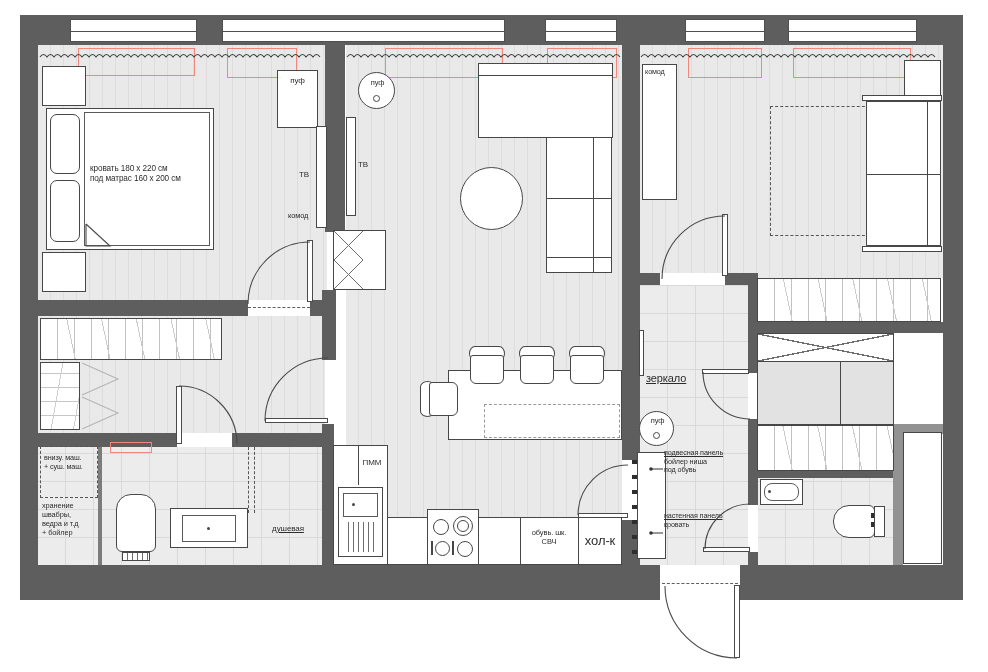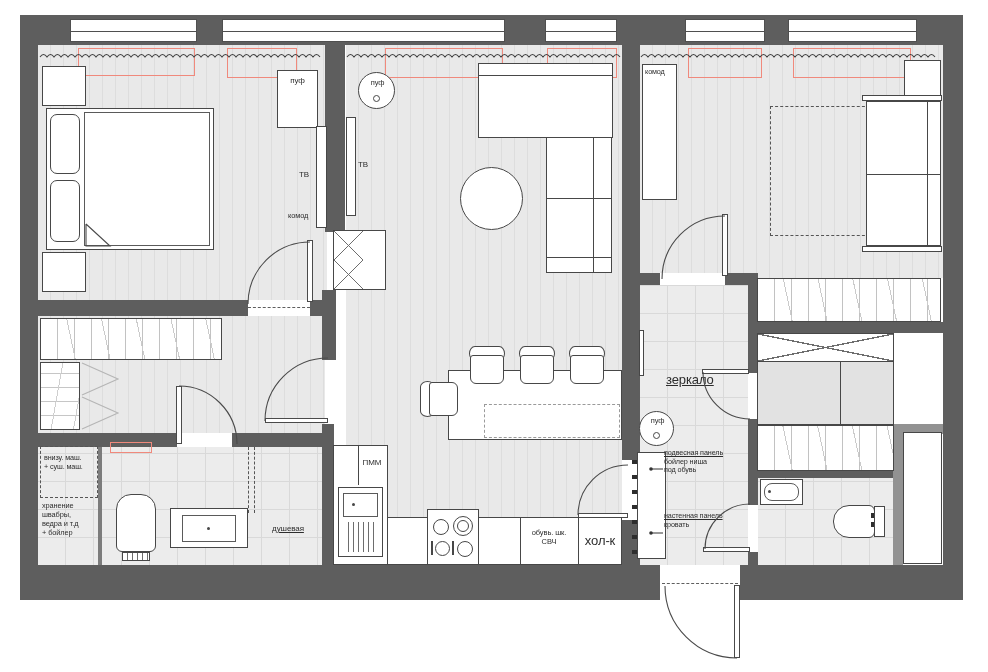--- a/index.html
+++ b/index.html
@@ -131,20 +131,22 @@
   <div class="opening" style="left:660px;top:565px;width:80px;height:35px"></div>
   <div class="dash-h" style="left:662px;top:583px;width:76px;height:2px"></div>
   <div class="leaf" style="left:734px;top:585px;width:6px;height:73px"></div>
 
   <div class="furn" style="left:42px;top:66px;width:44px;height:40px"></div>
   <div class="furn" style="left:46px;top:108px;width:168px;height:142px"></div>
   <div class="pillow" style="left:50px;top:114px;width:30px;height:60px"></div>
   <div class="pillow" style="left:50px;top:180px;width:30px;height:62px"></div>
   <div class="innerline" style="left:84px;top:112px;width:126px;height:134px"></div>
   <div class="furn" style="left:42px;top:252px;width:44px;height:40px"></div>
+  <div class="lbl" style="left:90px;top:164px;width:150px;font-size:8.2px">кровать 180 x 220 см
+под матрас 160 x 200 см</div>
   <div class="furn" style="left:277px;top:70px;width:41px;height:58px"></div>
   <div class="lbl ctr" style="left:279px;top:76px;width:37px;font-size:8px">пуф</div>
   <div class="furn" style="left:316px;top:126px;width:11px;height:102px"></div>
   <div class="lbl" style="left:299px;top:170px;width:16px;font-size:8px">ТВ</div>
   <div class="lbl" style="left:288px;top:212px;width:30px;font-size:7.4px">комод</div>
 
   <div class="furn hatch-ward" style="left:40px;top:318px;width:182px;height:42px"></div>
   <div class="furn hatch-shelf" style="left:40px;top:362px;width:40px;height:68px"></div>
 
   <div class="dashedbox" style="left:40px;top:446px;width:58px;height:52px"></div>
@@ -210,21 +212,21 @@
   <div class="chair" style="left:568px;top:346px">
       <div class="chair-back"></div>
       <div class="chair-seat"></div>
     </div>
   <div class="chair" style="left:420px;top:380px;transform:rotate(-90deg)">
       <div class="chair-back"></div>
       <div class="chair-seat"></div>
     </div>
 
   <div class="furn" style="left:639px;top:330px;width:5px;height:46px"></div>
-  <div class="lbl" style="left:666px;top:372px;width:60px;font-size:13px"><span class="t">зеркало</span></div>
+  <div class="lbl" style="left:646px;top:372px;width:60px;font-size:11px"><span class="t">зеркало</span></div>
   <div class="furn circle" style="left:639px;top:411px;width:35px;height:35px"></div>
   <div class="lbl ctr" style="left:640px;top:416px;width:35px;font-size:7.5px">пуф</div>
   <div class="mini" style="left:653px;top:432px;width:7px;height:7px"></div>
   <div class="furn" style="left:637px;top:452px;width:29px;height:107px"></div>
   <div class="hookstrip" style="left:632px;top:458px;width:5px;height:96px"></div>
   <div class="lbl" style="left:664px;top:449px;width:86px;font-size:7.2px"><span class="t">подвесная панель</span><br><span>бойлер ниша
 под обувь</span></div>
   <div class="lbl" style="left:664px;top:512px;width:86px;font-size:7.2px"><span class="t">настенная панель</span><br><span>кровать</span></div>
 
   <div class="furn" style="left:642px;top:64px;width:35px;height:136px"></div>

